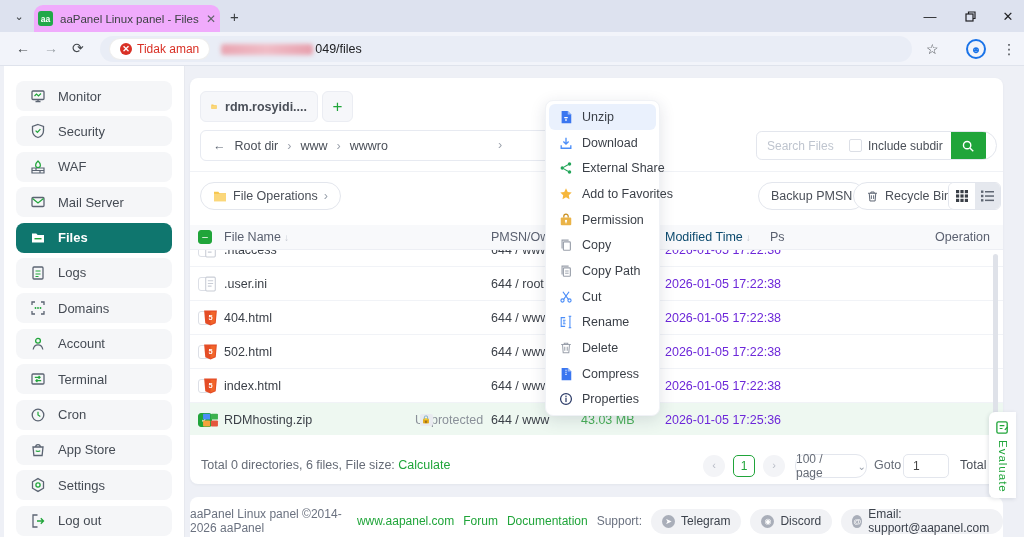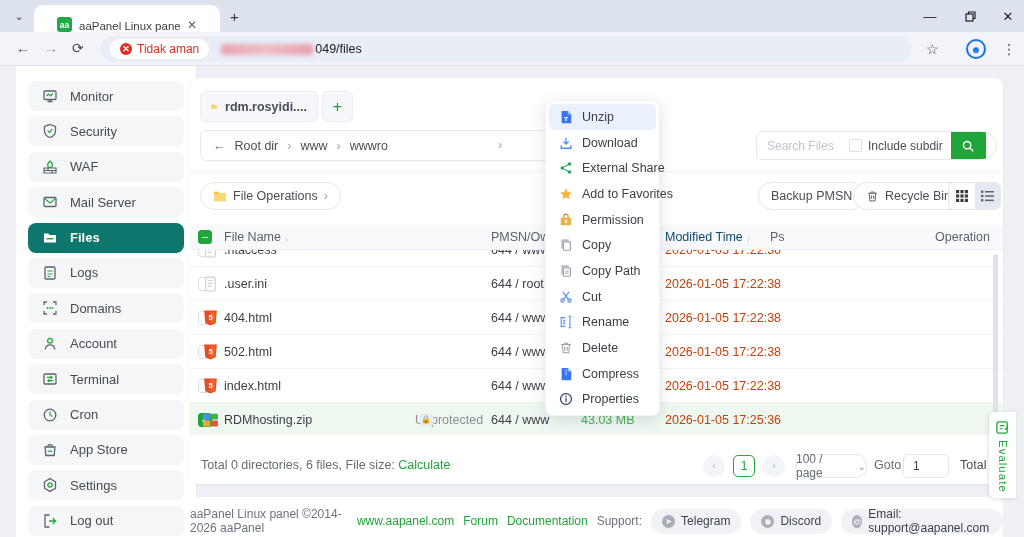--- a/index.html
+++ b/index.html
@@ -2,38 +2,38 @@
 <html><head>
 <meta charset="utf-8">
 <style>
   * { margin:0; padding:0; box-sizing:border-box; }
   html,body { width:1024px; height:537px; overflow:hidden; }
   body { font-family:"Liberation Sans", sans-serif; background:#dde2ef; position:relative; font-size:13px; color:#333; }
 
   
   .tabstrip { position:absolute; left:0; top:0; width:1024px; height:32px; background:#dde2ef; }
   .tab-chevron { position:absolute; left:12px; top:9px; width:14px; height:14px; color:#3c4043; font-size:11px; line-height:14px; text-align:center; }
-  .btab { position:absolute; left:34px; top:5px; width:186px; height:27px; background:#ffffff; border-radius:9px 9px 0 0; display:flex; align-items:flex-end; padding:0 23px; }
+  .btab { position:absolute; left:34px; top:5px; width:186px; height:27px; background:#f0abfc; border-radius:9px 9px 0 0; display:flex; align-items:center; padding:0 4px; }
   .favicon { width:15px; height:15px; background:#21a849; border-radius:3px; color:#fff; font-size:8.5px; font-weight:bold; display:flex; align-items:center; justify-content:center; margin-right:7px; }
   .btab-title { font-size:11.5px; color:#3c4043; white-space:nowrap; overflow:hidden; flex:1; }
   .tab-close { font-size:12px; color:#5f6368; margin-left:6px; }
   .newtab { position:absolute; left:230px; top:8px; font-size:15px; color:#3c4043; }
   .winctl { position:absolute; top:0; height:32px; width:40px; display:flex; align-items:center; justify-content:center; color:#202124; }
   .addrbar { position:absolute; left:0; top:32px; width:1024px; height:34px; background:#f2f4fa; border-bottom:1px solid #dfe3ec; }
   .navico { position:absolute; top:8px; font-size:14px; color:#44484d; }
   .omnibox { position:absolute; left:100px; top:4px; width:812px; height:26px; background:#e9edf6; border-radius:13px; display:flex; align-items:center; padding:0 10px; }
   .warn-chip { background:#fff; border-radius:10px; height:20px; display:flex; align-items:center; gap:5px; padding:0 10px; box-shadow:0 0 0 1px #eee; }
   .warn-ico { width:12px; height:12px; border-radius:50%; background:#d93025; color:#fff; font-size:9px; line-height:12px; text-align:center; font-weight:bold; }
   .warn-txt { color:#d93025; font-size:12px; }
   .url-blur { width:92px; height:11px; margin-left:12px; border-radius:3px; background:linear-gradient(90deg,#e9a6b2,#f0bcc6,#e7a0ad); filter:blur(2px); }
   .url-vis { font-size:12.5px; color:#202124; margin-left:2px; }
 
   
   .app { position:absolute; left:0; top:66px; width:1024px; height:471px; background:#eef0f6; }
-  .sidebar { position:absolute; left:16px; top:0; width:181px; height:471px; background:#fff; border-right:1px solid #e7e9ef; padding:15px 12px 0 12px; }
+  .sidebar { position:absolute; left:4px; top:0; width:181px; height:471px; background:#fff; border-right:1px solid #e7e9ef; padding:15px 12px 0 12px; }
   .sitem { height:30px; margin-bottom:5.4px; border-radius:8px; background:#f5f6f8; display:flex; align-items:center; padding:0 0 0 14px; gap:12px; color:#454b54; font-size:13px; }
   .sitem svg { width:16px; height:16px; flex:none; }
   .sitem.active { background:#0f766e; color:#fff; font-weight:bold; }
 
   .main { position:absolute; left:181px; top:0; width:843px; height:471px; }
   .card { position:absolute; left:9px; top:12px; width:813px; height:406px; background:#fff; border-radius:8px; box-shadow:0 1px 3px rgba(20,30,60,.05); }
 
   
   .dirtab { position:absolute; left:10px; top:13px; width:118px; height:31px; background:#f6f7fa; border:1px solid #ebedf3; border-radius:6px; display:flex; align-items:center; gap:8px; padding:0 10px; font-size:12.5px; color:#4a4f58;font-weight:bold; }
   .addtab { position:absolute; left:132px; top:13px; width:31px; height:31px; background:#f6f7fa; border:1px solid #ebedf3; border-radius:6px; color:#20a53a; font-size:17px; display:flex; align-items:center; justify-content:center; }
@@ -62,21 +62,21 @@
 
   
   .thead { position:absolute; left:0; top:147px; width:813px; height:25px; background:#f8f9fb; border-bottom:1px solid #edeff4; font-size:12.5px; color:#5b6170; }
   .thead span, .trow span { position:absolute; top:50%; transform:translateY(-50%); white-space:nowrap; }
   .sort::after { content:"↓"; color:#c6cad3; font-size:10px; margin-left:3px; }
   .c-check { left:8px; width:14px; height:14px; }
   .c-name  { left:34px; }
   .c-prot  { left:225px; color:#8a9099; font-size:12.5px; }
   .c-own   { left:301px; }
   .c-size  { left:391px; color:#47af57; }
-  .c-mod   { left:475px; color:#c2410c; }
+  .c-mod   { left:475px; color:#6d28d9; }
   .c-ps    { left:580px; }
   .c-op    { right:13px; text-align:right; }
   .tbody { position:absolute; left:0; top:172px; width:813px; height:185px; overflow:hidden; }
   .trow { position:relative; height:34px; border-bottom:1px solid #f1f3f7; font-size:12.5px; color:#3a3f47; background:#fff; }
   .trow.first { margin-top:-17px; }
   .trow.selected { background:#eef8f1; }
   .cbx { position:absolute; left:8px; top:50%; transform:translateY(-50%); width:14px; height:14px; border:1px solid #dcdfe6; border-radius:3px; background:#fff; }
   .cbx.on { background:#20a53a; border-color:#20a53a; color:#fff; font-size:10px; line-height:12px; text-align:center; }
   .ficon { position:absolute; left:12px; top:50%; transform:translateY(-50%); width:17px; height:17px; }
   .trow .c-name { left:34px; }

